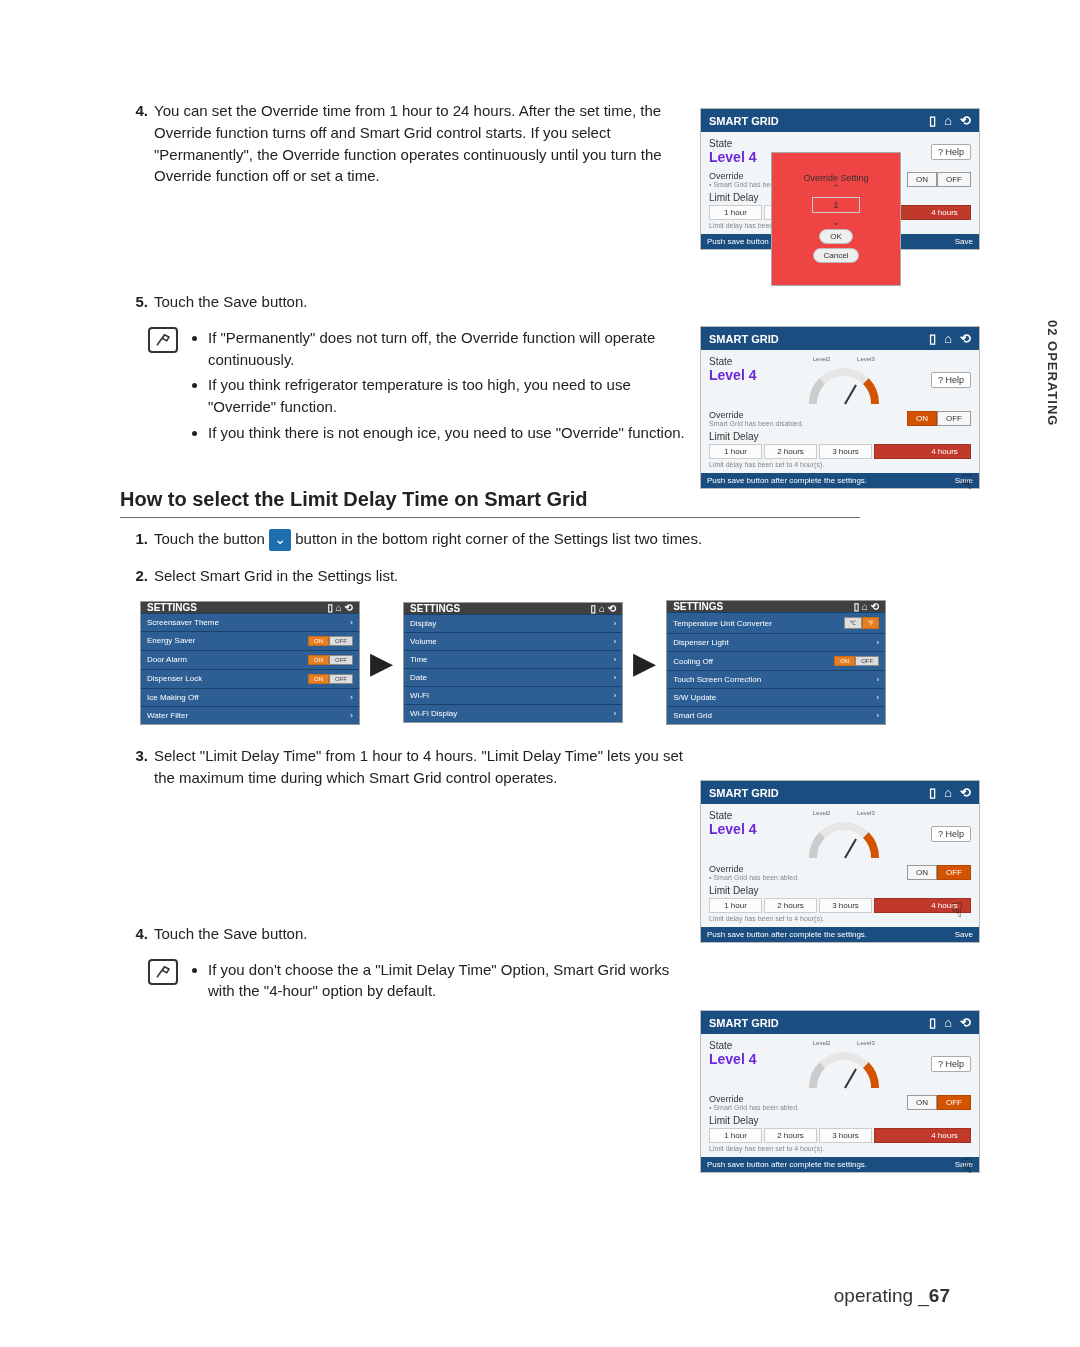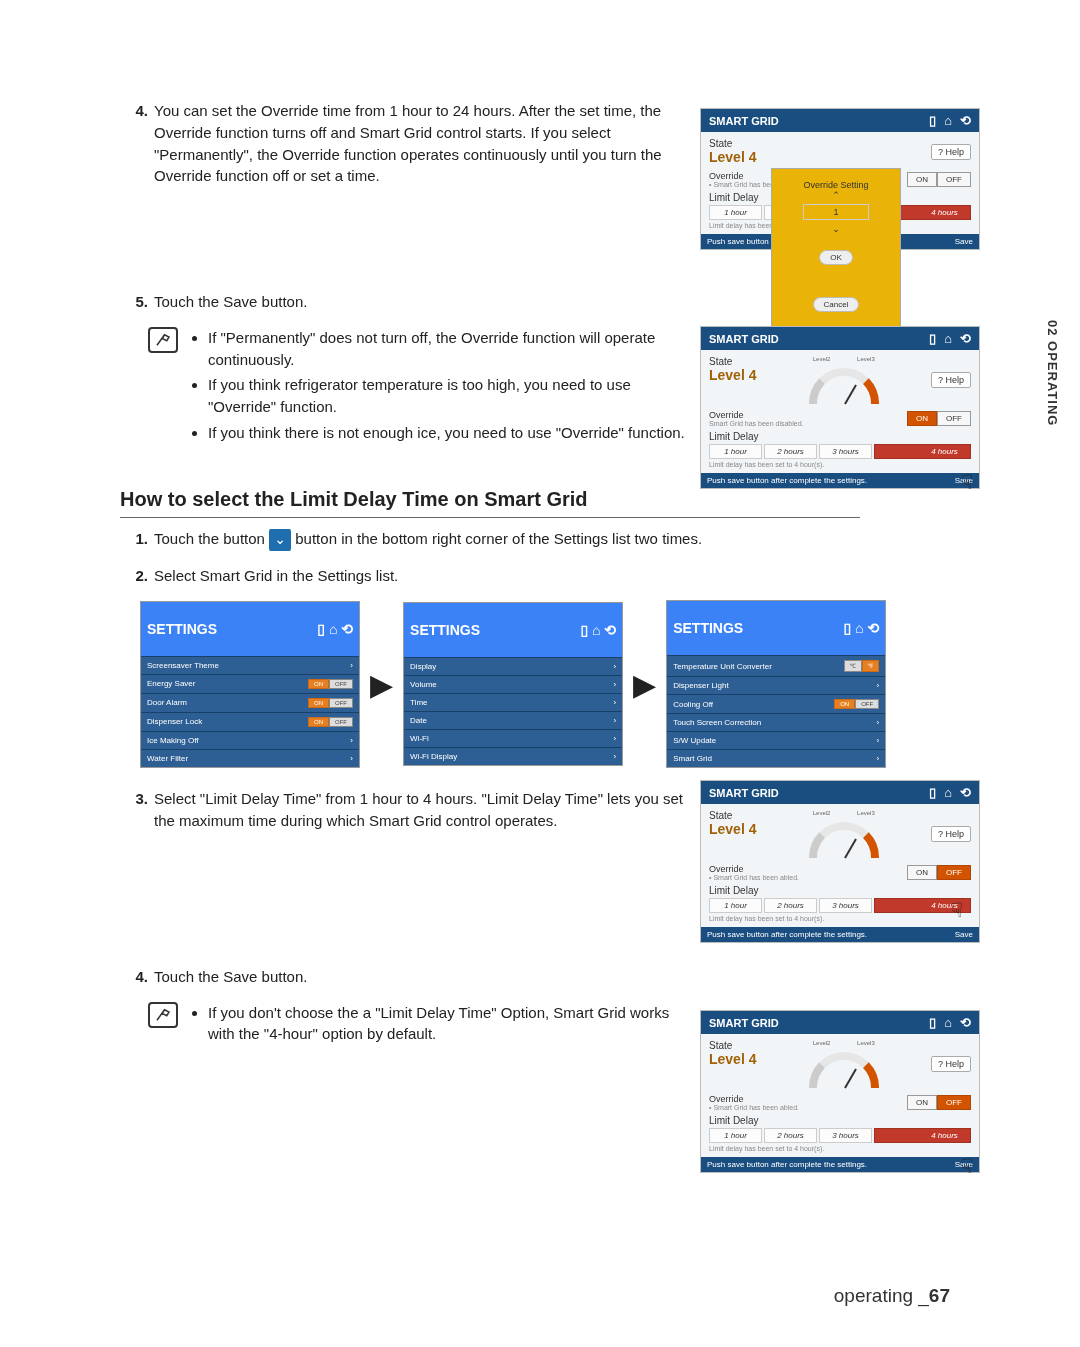--- a/index.html
+++ b/index.html
@@ -54,52 +54,52 @@
     }
     .panel .hdr {
       background: #1a4d80; color: #fff; padding: 4px 8px;
       display: flex; justify-content: space-between; align-items: center;
       font-size: 11px; font-weight: bold;
     }
     .panel .hdr .icons span { margin-left: 8px; font-size: 13px; }
     .panel .body { padding: 6px 8px 2px; position: relative; }
     .panel .state-row { display: flex; justify-content: space-between; }
     .panel .state-block { font-size: 10px; }
-    .panel .state-level { color: #a16207; font-size: 14px; font-weight: bold; }
+    .panel .state-level { color: #6d28d9; font-size: 14px; font-weight: bold; }
     .panel .help { background: #fff; border: 1px solid #aaa; padding: 2px 6px; font-size: 9px; border-radius: 2px; }
     .panel .override-row { display: flex; justify-content: space-between; align-items: center; margin-top: 6px; }
     .panel .o-sub { font-size: 7px; color: #888; }
     .panel .toggle { display: flex; }
     .panel .toggle span { padding: 2px 8px; border: 1px solid #999; font-size: 8px; background: #f7f7f7; }
     .panel .toggle .active { background: #d35400; color: #fff; border-color: #b34700; }
     .panel .limit-row { margin-top: 4px; font-size: 10px; }
-    .panel .delay-opts { display: flex; gap: 2px; margin-top: 2px; font-style: italic; }
+    .panel .delay-opts { display: flex; gap: 2px; margin-top: 2px; }
     .panel .delay-opts span { flex: 1; text-align: center; padding: 2px 0; background: #fcfcfc; border: 1px solid #ccc; font-size: 8px; }
     .panel .delay-opts .sel { background: #c0392b; color: #fff; border-color: #a03020; padding-left: 44px; }
     .panel .msg { font-size: 7px; color: #888; margin-top: 2px; margin-bottom: 18px; }
     .panel .savebar {
       background: #1a4d80; color: #fff; padding: 3px 6px;
       display: flex; justify-content: space-between; font-size: 8px;
       position: absolute; bottom: 0; left: 0; right: 0;
     }
     .panel .pop {
-      position: absolute; top: 36px; left: 70px; width: 130px;
-      background: #eab308; border: 1px solid #aaa; padding: 11px; text-align: center;
+      position: absolute; top: 20px; left: 70px; width: 130px;
+      background: #ef4444; border: 1px solid #aaa; padding: 20px; text-align: center;
       font-size: 9px;
     }
     .panel .pop .pv { border: 1px solid #ccc; padding: 2px; margin: 4px 20px; }
-    .panel .pop .btns span { display: inline-block; padding: 2px 10px; background: #eee; border: 1px solid #bbb; margin: 16px; font-size: 8px; border-radius: 8px; }
+    .panel .pop .btns span { display: inline-block; padding: 2px 10px; background: #eee; border: 1px solid #bbb; margin: 2px; font-size: 8px; border-radius: 8px; }
     .panel .hand { position: absolute; font-size: 20px; color: #222; }
 
     
     .settings-row { display: flex; align-items: center; gap: 10px; margin: 10px 0 20px 20px; }
     .settings-mini {
       width: 220px; border: 1px solid #999; font-size: 8px; color: #fff;
     }
-    .settings-mini .shdr { background: #3b82f6; color: #fff; padding: 19px 6px; display: flex; justify-content: space-between; font-size: 14px; font-weight: bold; }
+    .settings-mini .shdr { background: #404040; color: #fff; padding: 0 6px; display: flex; justify-content: space-between; font-size: 10px; font-weight: bold; }
     .settings-mini .sitem { background: #2e5f94; padding: 4px 6px; border-top: 1px solid #17416a; display: flex; justify-content: space-between; align-items: center; }
     .settings-mini .tog { display: flex; }
     .settings-mini .tog span { padding: 1px 5px; font-size: 6px; background: #ddd; color: #444; border: 1px solid #888; }
     .settings-mini .tog .a { background: #e67e22; color: #fff; border-color: #c96a17; }
     .arrow-big { font-size: 30px; }
 
     .gauge-arc {
       width: 70px; height: 36px; border: 8px solid #ccc; border-bottom: none;
       border-top-left-radius: 70px; border-top-right-radius: 70px;
       border-right-color: #d35400; border-top-color: #e6e6e6;

